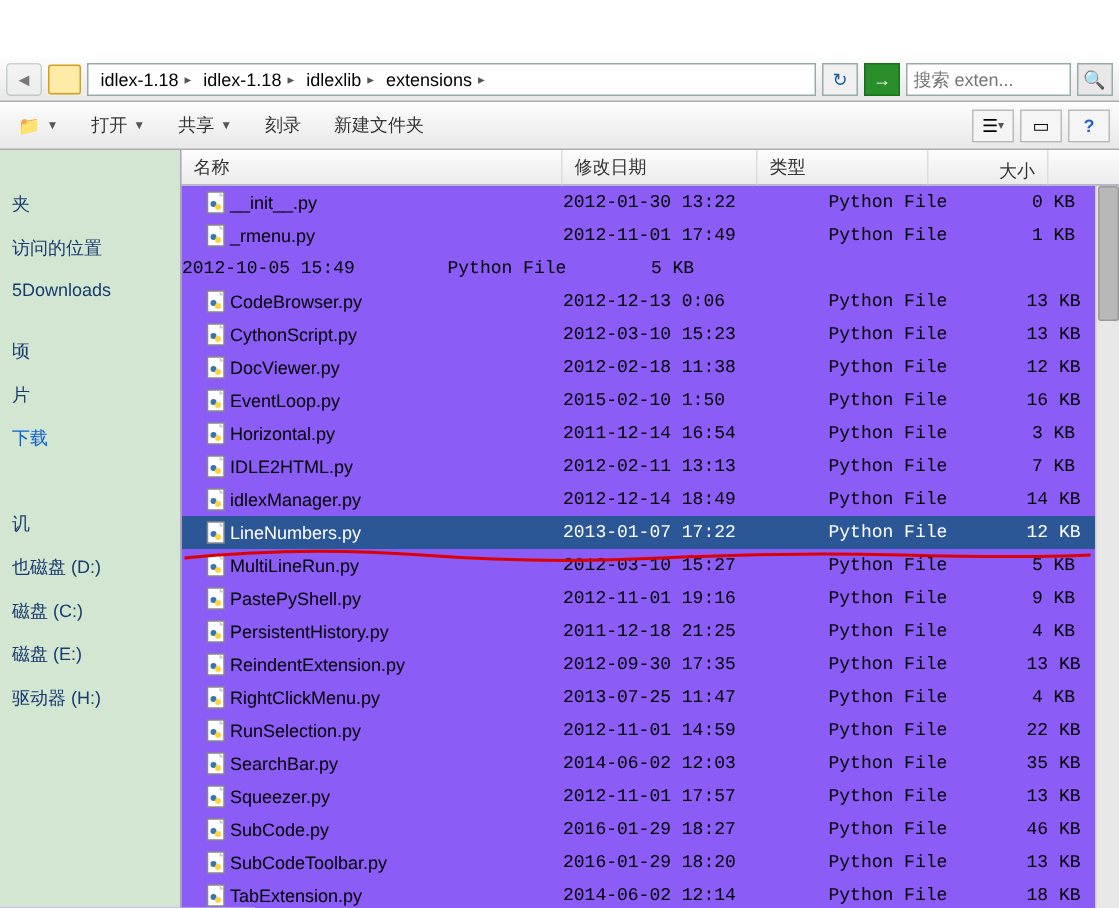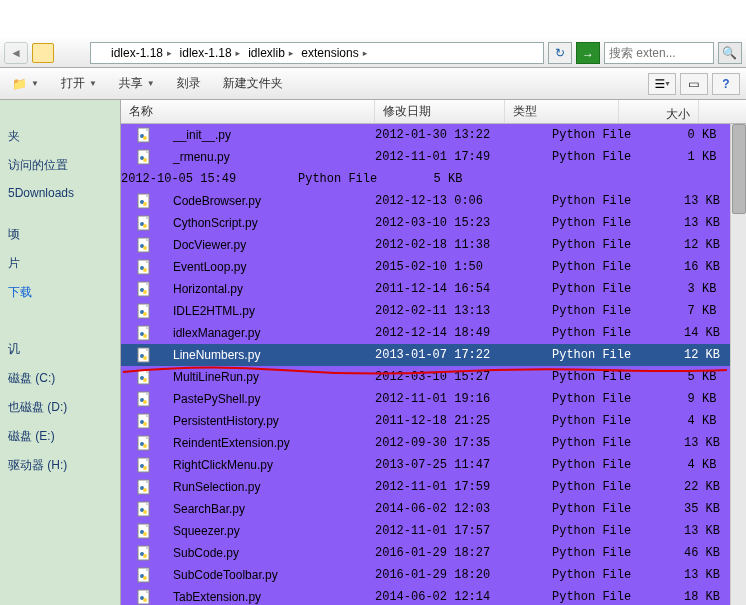--- a/index.html
+++ b/index.html
@@ -2,21 +2,21 @@
 <html><head>
 <meta charset="utf-8">
 <style>
 * { margin: 0; padding: 0; box-sizing: border-box; font-family: "SimSun", "宋体", Arial, sans-serif; font-size: 12px; }
 body { background: #fff; width: 746px; height: 605px; overflow: hidden; }
 
 .addressbar { display: flex; align-items: center; height: 30px; background: linear-gradient(#fdfdfd, #e8e8e8); border-bottom: 1px solid #aaa; padding: 2px 4px; gap: 4px; margin-top: 38px; }
 .nav-btn { width: 24px; height: 22px; border: 1px solid #9aa; border-radius: 3px; background: #f0f0f0; display: flex; align-items: center; justify-content: center; }
 .nav-btn.disabled { opacity: 0.5; }
 .folder-badge { width: 22px; height: 20px; background: #ffeaa7; border: 1px solid #d4a017; border-radius: 2px; }
-.crumb-container { flex: 1; display: flex; align-items: center; height: 22px; border: 1px solid #9aa; background: #fff; padding: 0 16px; margin-left: 32px; }
+.crumb-container { flex: 1; display: flex; align-items: center; height: 22px; border: 1px solid #9aa; background: #fff; padding: 0 4px; }
 .crumb { display: flex; align-items: center; gap: 4px; padding: 0 4px; cursor: pointer; }
 .crumb-arrow { font-size: 9px; color: #555; }
 .refresh-btn { width: 24px; height: 22px; border: 1px solid #9aa; background: #f0f0f0; display: flex; align-items: center; justify-content: center; color: #1a5fa0; }
 .go-btn { width: 24px; height: 22px; background: #2a8f2a; color: #fff; border: 1px solid #1a6f1a; display: flex; align-items: center; justify-content: center; }
 .searchbox { width: 110px; height: 22px; border: 1px solid #9aa; background: #fff; padding: 0 4px; display: flex; align-items: center; }
 .searchbox input { border: none; outline: none; width: 100%; font-family: inherit; font-size: 12px; color: #888; }
 .search-btn { width: 24px; height: 22px; border: 1px solid #9aa; background: #e8e8e8; display: flex; align-items: center; justify-content: center; }
 
 .toolbar { display: flex; align-items: center; height: 32px; background: linear-gradient(#fdfdfd, #e8e8e8); border-bottom: 1px solid #aaa; padding: 0 6px; gap: 10px; }
 .tb-item { display: flex; align-items: center; gap: 4px; padding: 4px 6px; cursor: pointer; color: #333; }
@@ -33,21 +33,21 @@
 .col-header { display: flex; height: 24px; background: linear-gradient(#fdfdfd, #ebebeb); border-bottom: 1px solid #bbb; position: sticky; top: 0; }
 .col { display: flex; align-items: center; padding: 0 8px; border-right: 1px solid #ddd; color: #333; font-weight: normal; cursor: pointer; }
 .col-name { width: 254px; }
 .col-date { width: 130px; }
 .col-type { width: 114px; }
 .col-size { width: 80px; justify-content: flex-end; align-items: flex-end; }
 
 .filelist { flex: 1; overflow-y: auto; }
 .row { display: flex; height: 22px; align-items: center; cursor: default; }
 .row.selected { background: #2b5797; color: #fff; }
-.cell-name { width: 254px; display: flex; align-items: center; gap: 20px; padding-left: 16px; font-family: "Courier New", monospace; }
+.cell-name { width: 254px; display: flex; align-items: center; gap: 0; padding-left: 16px; font-family: "Courier New", monospace; }
 .cell-date { width: 130px; font-family: "Courier New", monospace; }
 .cell-type { width: 114px; font-family: "Courier New", monospace; margin-left: 47px; }
 .cell-size { width: 80px; text-align: center; padding-right: 8px; font-family: "Courier New", monospace; }
 .file-icon { width: 16px; height: 16px; display: inline-flex; align-items: center; justify-content: center; }
 
 .annotation { position: absolute; left: 0; top: 260px; width: 608px; height: 24px; pointer-events: none; }
 .annotation svg { width: 100%; height: 100%; }
 
 .scrollbar-v { position: absolute; right: 0; top: 24px; bottom: 0; width: 16px; background: #e8e8e8; border-left: 1px solid #ccc; }
 .scroll-thumb { position: absolute; left: 1px; top: 0; width: 14px; height: 90px; background: #b8b8b8; border: 1px solid #999; border-radius: 2px; }
@@ -131,22 +131,22 @@
       <div class="side-item">夹</div>
       <div class="side-item">访问的位置</div>
       <div class="side-item">5Downloads</div>
       <div class="side-spacer"></div>
       <div class="side-item">顷</div>
       <div class="side-item">片</div>
       <div class="side-item" style="color: rgb(11, 94, 215);">下载</div>
       <div class="side-spacer"></div>
       <div class="side-spacer"></div>
       <div class="side-item">讥</div>
+      <div class="side-item">也磁盘 (D:)</div>
       <div class="side-item">磁盘 (C:)</div>
-      <div class="side-item">也磁盘 (D:)</div>
       <div class="side-item">磁盘 (E:)</div>
       <div class="side-item">驱动器 (H:)</div>
     </div>
   <div class="content">
     <div class="col-header">
       <div class="col col-name">
           <span>名称</span>
         </div>
       <div class="col col-date">
           <span>修改日期</span>
@@ -409,21 +409,21 @@
             <span class="file-icon">
               <svg width="16" height="16" viewBox="0 0 16 16">
                 <rect x="1" y="1" width="11" height="14" fill="#fff" stroke="#888"></rect>
                 <path d="M9 1 L12 4 L9 4 Z" fill="#ccc"></path>
                 <circle cx="5" cy="9" r="2" fill="#3776ab"></circle>
                 <circle cx="8" cy="11" r="2" fill="#ffd43b"></circle>
               </svg>
             </span>
             <span>RunSelection.py</span>
           </div>
-          <div class="cell-date">2012-11-01 17:59</div>
+          <div class="cell-date">2012-11-01 14:59</div>
           <div class="cell-type">Python File</div>
           <div class="cell-size">22 KB</div>
         </div>
         <div class="row">
           <div class="cell-name">
             <span class="file-icon">
               <svg width="16" height="16" viewBox="0 0 16 16">
                 <rect x="1" y="1" width="11" height="14" fill="#fff" stroke="#888"></rect>
                 <path d="M9 1 L12 4 L9 4 Z" fill="#ccc"></path>
                 <circle cx="5" cy="9" r="2" fill="#3776ab"></circle>

